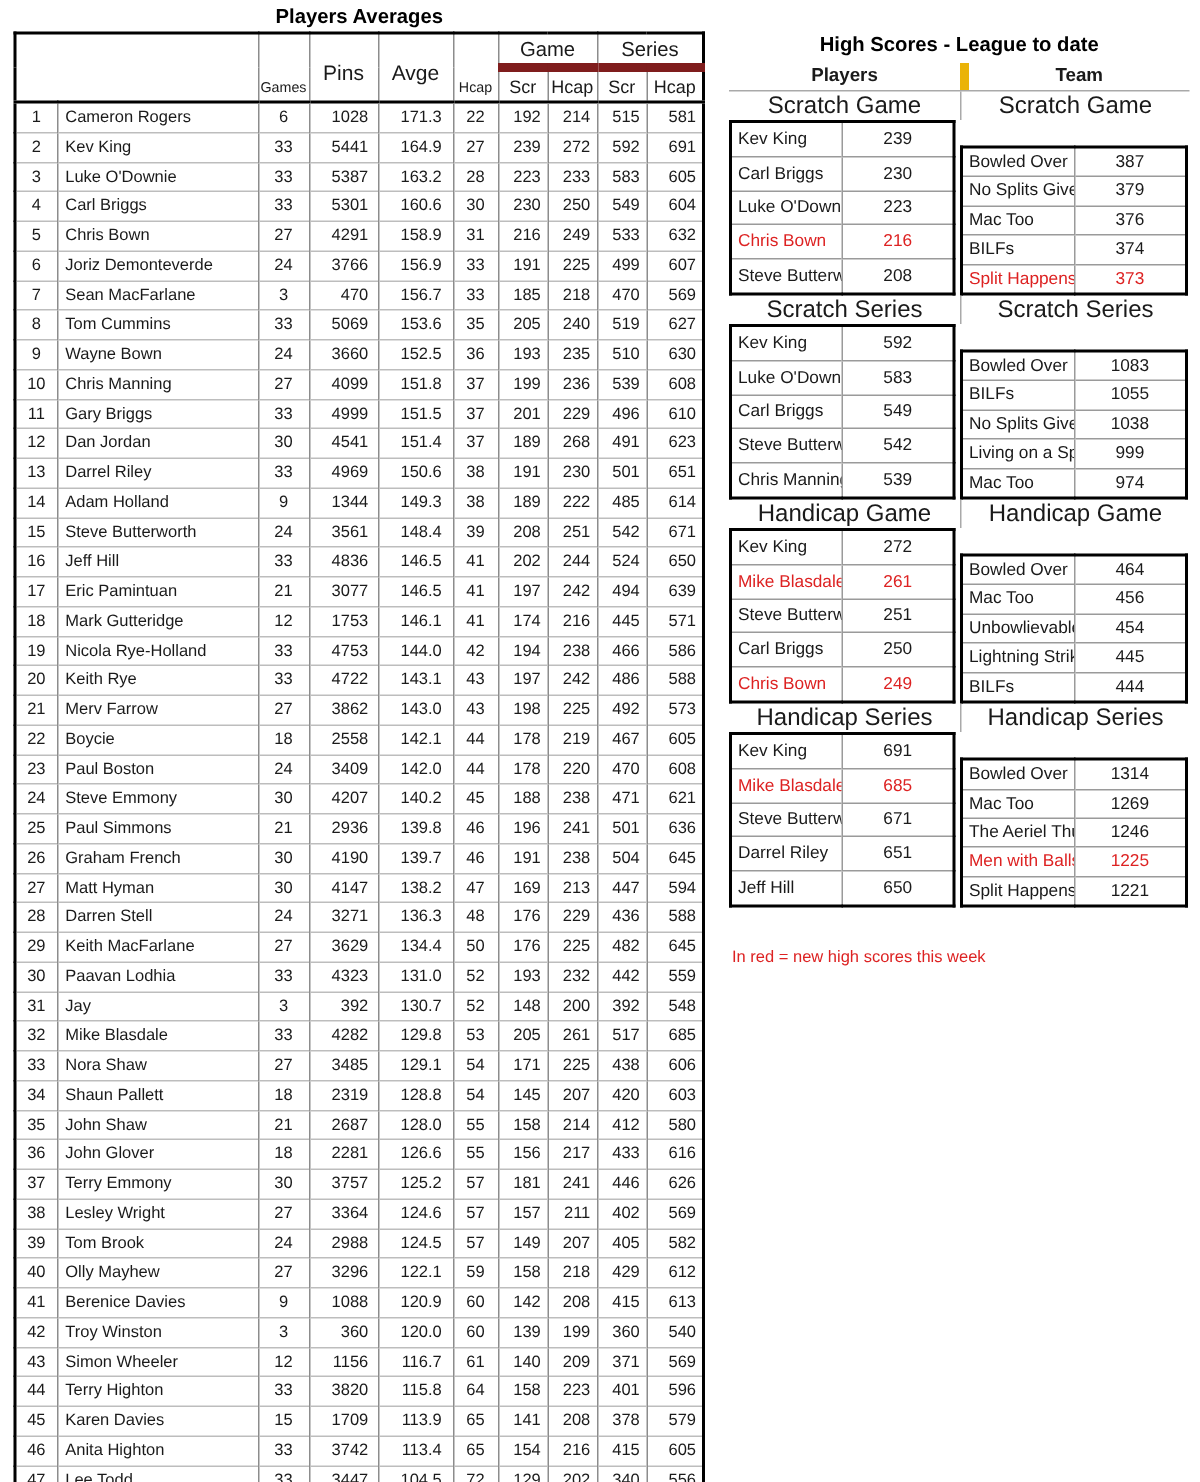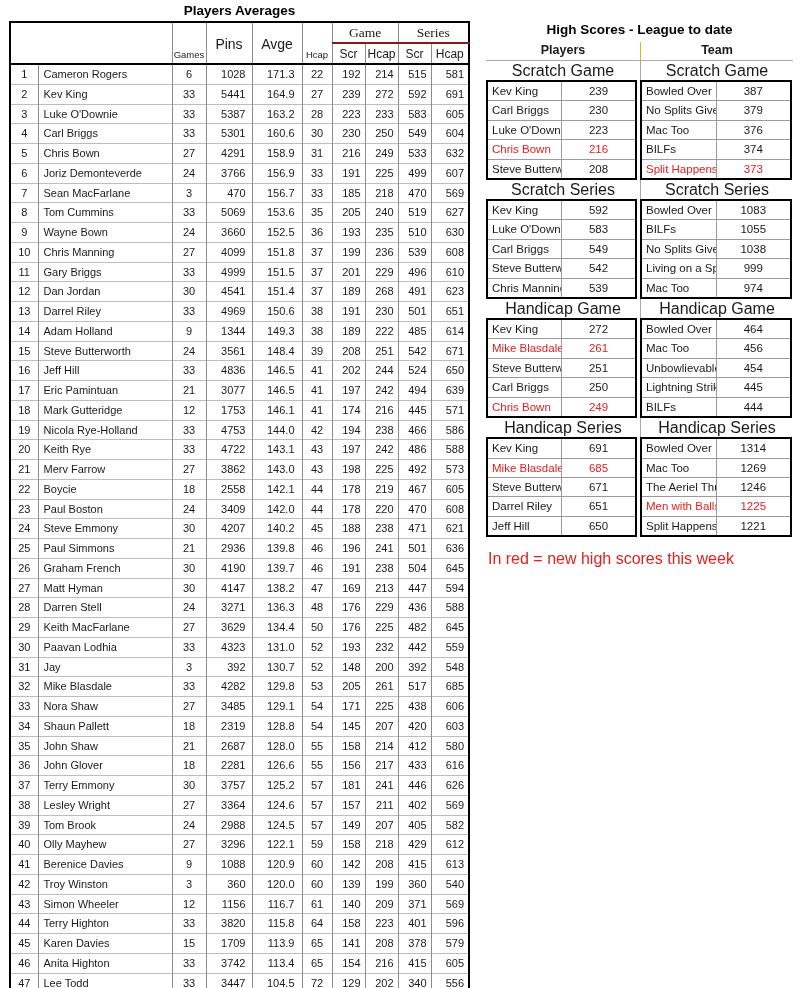--- a/index.html
+++ b/index.html
@@ -23,21 +23,21 @@
   }
   .pa-table th,.pa-table td{
     padding:0;overflow:hidden;white-space:nowrap;
     font-weight:normal;color:#1a1a1a;
   }
   .pa-table thead th{border-left:1px solid #8c8c8c;}
   .pa-table thead th.blank{border-left:none;}
   .pa-table th.sm{font-size:9.5px;vertical-align:bottom;padding-bottom:3px;text-align:center;border-bottom:2px solid #000;}
   .pa-table th.lg{font-size:14px;vertical-align:bottom;padding-bottom:11px;text-align:center;border-bottom:2px solid #000;}
   .pa-table th.blank{border-bottom:2px solid #000;}
-  .pa-table th.grp{font-size:13.5px;height:19px;text-align:center;border-bottom:2px solid #7f1d1d;font-family:Liberation Serif, serif;}
+  .pa-table th.grp{font-size:13.5px;height:19px;text-align:center;border-bottom:6px solid #7f1d1d;}
   .pa-table th.sub{font-size:12px;height:19px;text-align:center;border-bottom:2px solid #000;}
   .pa-table tbody td{
     height:18.75px;line-height:18.75px;font-size:11px;
     border-left:1px solid #8c8c8c;border-top:1px solid #bdbdbd;
   }
   .pa-table tbody td:first-child{border-left:none;}
   .pa-table tbody tr:first-child td{border-top:none;}
   .pa-table td.c0{text-align:center;}
   .pa-table td.c1{text-align:left;padding-left:5px;}
   .pa-table td.c2{text-align:center;}
@@ -51,40 +51,40 @@
     text-align:center;font-weight:bold;font-size:13.5px;
     height:21px;line-height:18px;color:#000;
   }
   .hs-heads{
     display:grid;grid-template-columns:154px 153px;
     border-bottom:1px solid #a9a9a9;height:18px;
   }
   .hs-heads div{
     text-align:center;font-weight:bold;font-size:12.5px;line-height:16px;
   }
-  .hs-heads div.right-half{border-left:1px solid #eab308;}
+  .hs-heads div.right-half{border-left:6px solid #eab308;}
   .hs-label-row{display:grid;grid-template-columns:154px 153px;height:19px;}
   .hs-label-row div{text-align:center;font-size:16px;line-height:19px;}
   .hs-label-row div.right-half{border-left:1px solid #a9a9a9;}
   .hs-blocks{display:flex;gap:3px;}
   table.hs-block{border-collapse:collapse;table-layout:fixed;border:2px solid #000;}
   table.hs-block.players{width:151px;}
-  table.hs-block.team{width:152px;}
+  table.hs-block.team{width:152px;margin-top:17px;}
   .hs-block td{
     height:18.4px;line-height:18.4px;font-size:11.5px;
     padding:0;overflow:hidden;white-space:nowrap;
     border-top:1px solid #9a9a9a;
   }
   .hs-block tr:first-child td{border-top:none;}
   .hs-block td.nm{text-align:left;padding-left:4px;border-right:1px solid #9a9a9a;}
   .hs-block td.sc{text-align:center;}
   .red{color:var(--red,#dd2222);}
   .hs-note{
-    margin-top:13px;padding-left:2px;
-    color:var(--red,#dd2222);font-size:16px;
+    margin-top:27px;padding-left:2px;
+    color:var(--red,#dd2222);font-size:11px;
   }
 </style>
 </head>
 <body>
 
 <div class="pa">
   <div class="pa-title">Players Averages</div>
   <table class="pa-table">
     <colgroup>
       <col style="width:28px">

